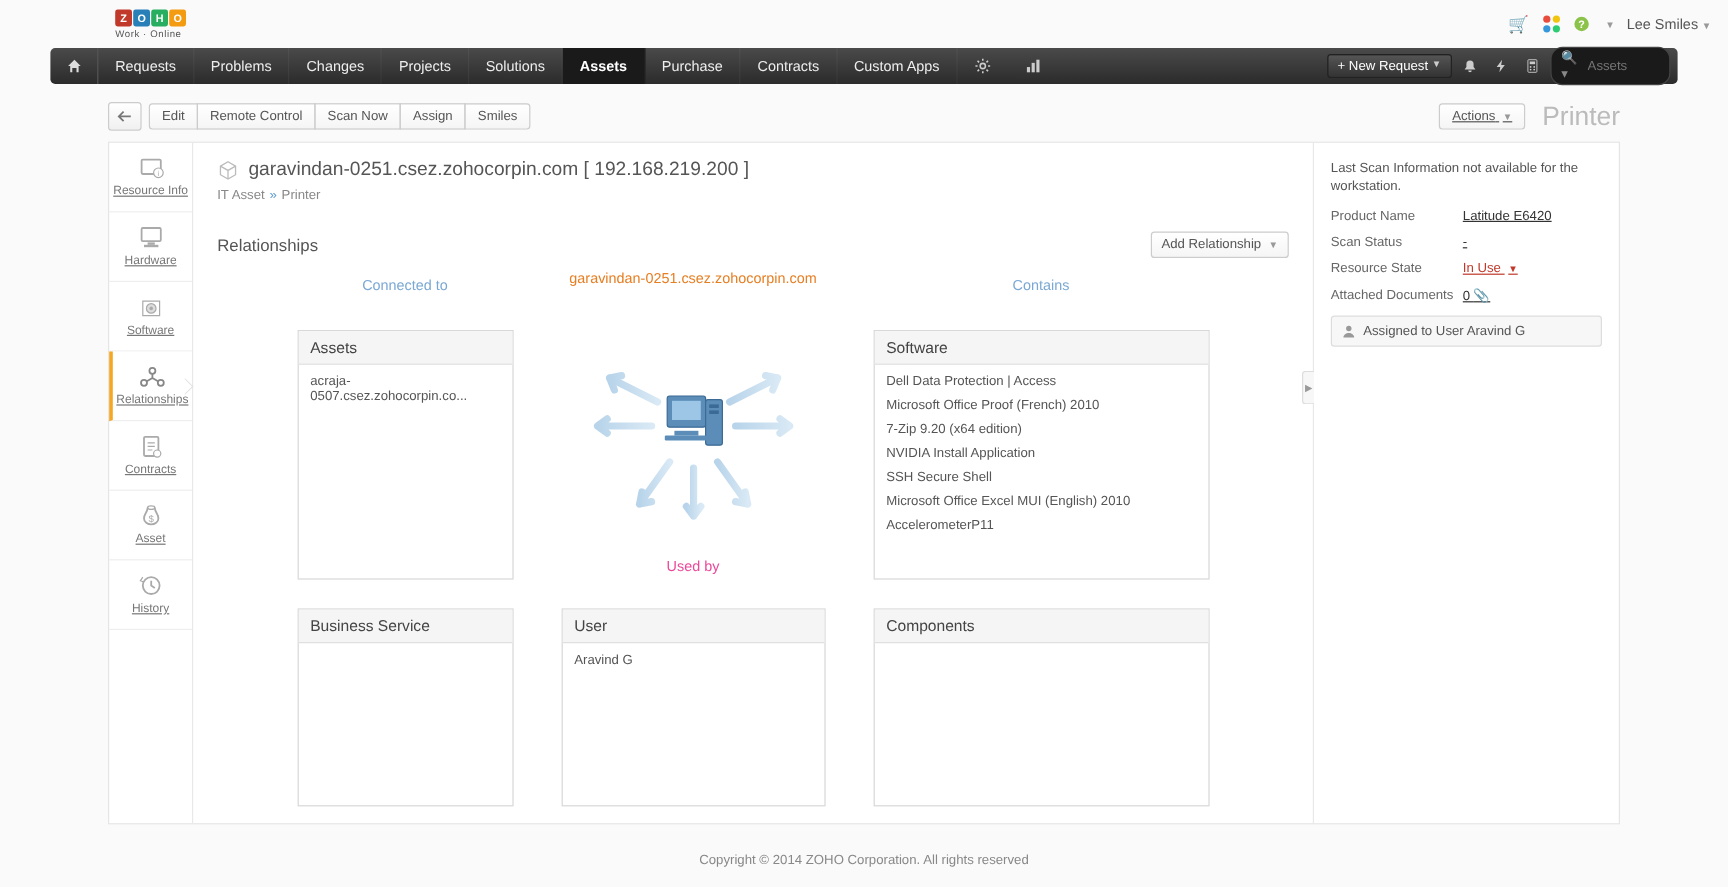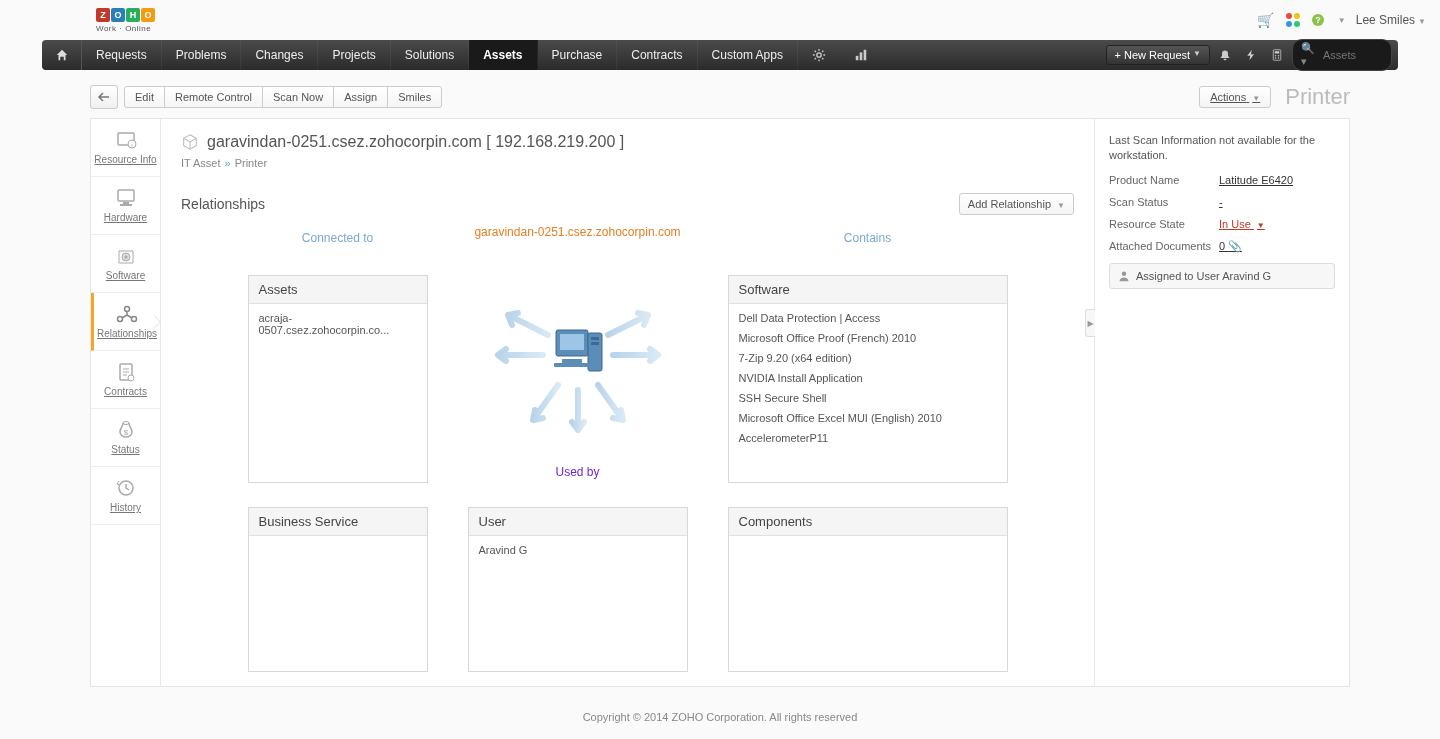--- a/index.html
+++ b/index.html
@@ -63,21 +63,21 @@
 .rel-col-header { text-align:center; font-size:12px; color:#7aa8d4; padding:6px 0; }
 .center-label { text-align:center; color:#e67e22; font-size:12px; line-height:1.3; }
 
 .box { border:1px solid #d8d8d8; background:#fff; min-height:165px; }
 .box-header { background:#f5f5f5; border-bottom:1px solid #e0e0e0; padding:6px 10px; font-size:13px; color:#444; }
 .box-body { padding:4px 10px; }
 .box-item { font-size:11px; color:#555; padding:4px 0; }
 
 .center-visual { display:flex; flex-direction:column; align-items:center; justify-content:flex-start; }
 .computer-svg { margin:10px 0; }
-.usedby-header { text-align:right; font-size:12px; color:#6d28d9; padding:10px 0 4px; }
+.usedby-header { text-align:right; font-size:12px; color:#ec4899; padding:10px 0 4px; }
 
 
 .right-panel { width:255px; border-left:1px solid #e8e8e8; padding:14px 14px; font-size:11px; color:#555; position:relative; }
 .right-panel .info-line { margin-bottom:10px; line-height:1.4; }
 .prop-row { display:flex; margin-bottom:10px; }
 .prop-label { width:110px; color:#666; }
 .prop-value { flex:1; color:#333;text-decoration:underline; }
 .in-use { color:#c0392b; }
 .assigned-box { border:1px solid #ddd; background:#f7f7f7; border-radius:3px; padding:6px 8px; display:flex; align-items:center; gap:6px; margin-top:6px; }
 .collapse-tab { position:absolute; left:-10px; top:190px; width:10px; height:28px; border:1px solid #ddd; border-right:none; border-radius:3px 0 0 3px; background:#f7f7f7; display:flex; align-items:center; justify-content:center; font-size:8px; color:#999; cursor:pointer; }
@@ -259,21 +259,21 @@
         <div>Contracts</div>
       </div>
       <div class="side-item">
         <div class="side-icon">
           <svg width="24" height="20" viewBox="0 0 24 20">
             <path d="M9 3c0 4-3 5-3 9 0 3 3 5 6 5s6-2 6-5c0-4-3-5-3-9" fill="none" stroke="#aaa" stroke-width="1.5"></path>
             <ellipse cx="12" cy="3" rx="3" ry="1.5" fill="none" stroke="#aaa"></ellipse>
             <text x="12" y="15" text-anchor="middle" font-size="8" fill="#aaa">$</text>
           </svg>
         </div>
-        <div>Status</div>
+        <div>Asset</div>
       </div>
       <div class="side-item">
         <div class="side-icon">
           <svg width="24" height="20" viewBox="0 0 24 20">
             <circle cx="12" cy="10" r="7" fill="none" stroke="#aaa" stroke-width="1.5"></circle>
             <path d="M12 6v4l3 2" stroke="#aaa" stroke-width="1.5" fill="none"></path>
             <path d="M5 3l-2 3 3 1" stroke="#aaa" fill="none"></path>
           </svg>
         </div>
         <div>History</div>

